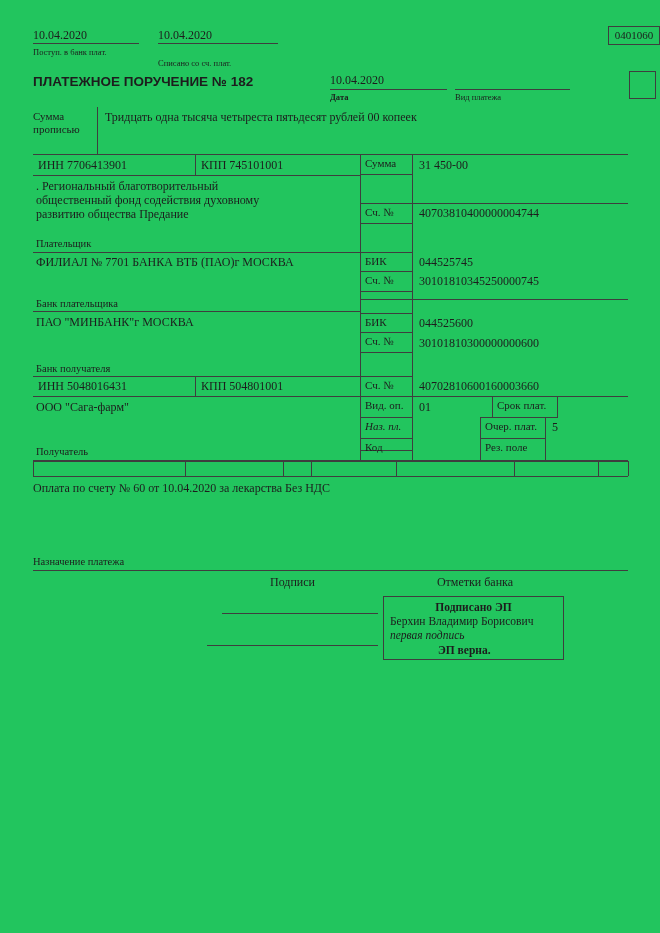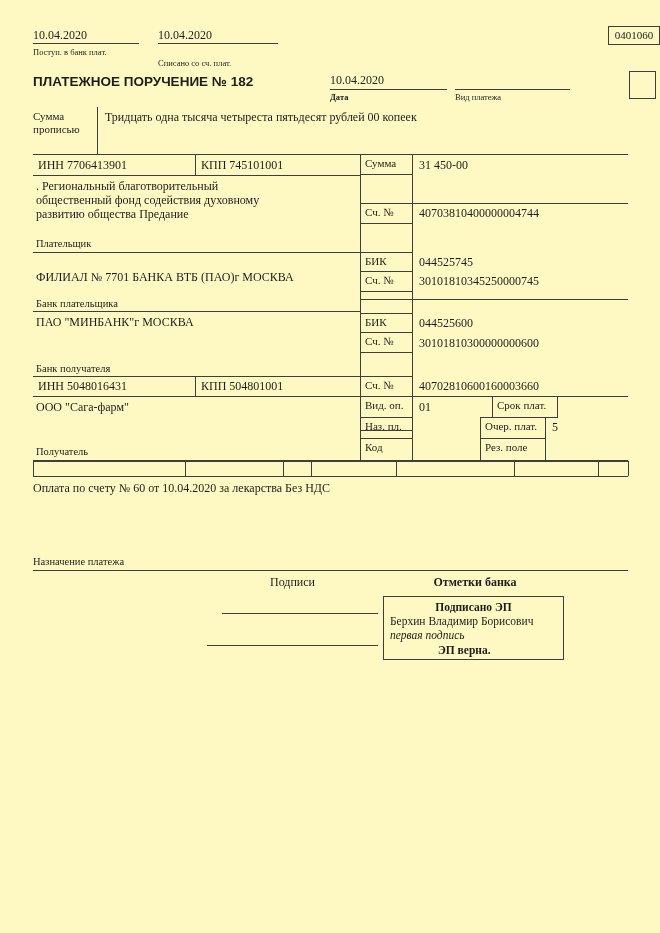--- a/index.html
+++ b/index.html
@@ -1,16 +1,16 @@
 <!DOCTYPE html>
 <html><head>
 <meta charset="utf-8">
 <style>
   html,body{margin:0;padding:0;background:#e8e8e8;}
-  .page{position:relative;width:660px;height:933px;background:#fef9c3;margin:0 auto;
+  .page{position:relative;width:660px;height:933px;background:#22c55e;margin:0 auto;
         font-family:"Liberation Serif",serif;color:#1d1d1d;overflow:hidden;}
   .t{position:absolute;font-size:12px;line-height:1.18;white-space:nowrap;}
   .ml{white-space:pre-line;}
   .s{font-size:8.5px;}
   .l{font-size:10.5px;}
   .b{font-weight:bold;}
   .c{text-align:center;}
   .i{font-style:italic;}
   .sans{font-family:"Liberation Sans",sans-serif;}
   .hl{position:absolute;height:1px;background:#3e3e3e;}
@@ -81,21 +81,21 @@
 
   <div class="t ml" style="left:36px;top:179px;width:320px;">. Региональный благотворительный
 общественный фонд содействия духовному
 развитию общества Предание</div>
   <div class="t l" style="left:36px;top:238px;">Плательщик</div>
   <div class="lblbox" style="left:360px;top:203px;width:53px;height:21px;">
     <span>Сч. №</span>
   </div>
   <div class="t" style="left:419px;top:206px;">40703810400000004744</div>
 
-  <div class="t" style="left:36px;top:270px;text-align:right;">ФИЛИАЛ № 7701 БАНКА ВТБ (ПАО)г МОСКВА</div>
+  <div class="t" style="left:36px;top:255px;text-align:right;">ФИЛИАЛ № 7701 БАНКА ВТБ (ПАО)г МОСКВА</div>
   <div class="lblbox" style="left:360px;top:252px;width:53px;height:20px;">
     <span>БИК</span>
   </div>
   <div class="t" style="left:419px;top:255px;">044525745</div>
   <div class="lblbox" style="left:360px;top:271px;width:53px;height:21px;">
     <span>Сч. №</span>
   </div>
   <div class="t" style="left:419px;top:274px;">30101810345250000745</div>
   <div class="t l" style="left:36px;top:298px;">Банк плательщика</div>
 
@@ -119,21 +119,21 @@
   <div class="t" style="left:36px;top:400px;">ООО "Сага-фарм"</div>
   <div class="t l" style="left:36px;top:446px;">Получатель</div>
 
   <div class="lblbox" style="left:360px;top:396px;width:53px;height:22px;">
     <span>Вид. оп.</span>
   </div>
   <div class="t" style="left:419px;top:400px;">01</div>
   <div class="lblbox" style="left:492px;top:396px;width:66px;height:22px;">
     <span>Срок плат.</span>
   </div>
-  <div class="lblbox" style="left:360px;top:417px;width:53px;height:14px;">
+  <div class="lblbox" style="left:360px;top:417px;width:53px;height:34px;font-style:italic;">
     <span>Наз. пл.</span>
   </div>
   <div class="lblbox" style="left:480px;top:417px;width:66px;height:22px;">
     <span>Очер. плат.</span>
   </div>
   <div class="t" style="left:552px;top:420px;">5</div>
   <div class="lblbox" style="left:360px;top:438px;width:53px;height:23px;">
     <span>Код</span>
   </div>
   <div class="lblbox" style="left:480px;top:438px;width:66px;height:23px;">
@@ -153,21 +153,21 @@
 
   <div class="t" style="left:33px;top:481px;">Оплата по счету № 60 от 10.04.2020 за лекарства Без НДС</div>
   <div class="t l" style="left:33px;top:556px;">Назначение платежа</div>
   <div class="hl" style="left:33px;top:570px;width:595px;"></div>
 
 
   <div class="t c" style="left:210px;top:575px;width:165px;">Подписи</div>
   <div class="hl" style="left:222px;top:613px;width:156px;"></div>
   <div class="hl" style="left:207px;top:645px;width:171px;"></div>
 
-  <div class="t c" style="left:385px;top:575px;width:180px;font-weight:bold;">Отметки банка</div>
+  <div class="t c" style="left:385px;top:575px;width:180px;">Отметки банка</div>
 
   <div class="esign">
     <div class="b c">Подписано ЭП</div>
     <div>Берхин Владимир Борисович</div>
     <div class="i">первая подпись</div>
     <div class="b" style="padding-left:48px;">ЭП верна.</div>
   </div>
 
 </div>
 

